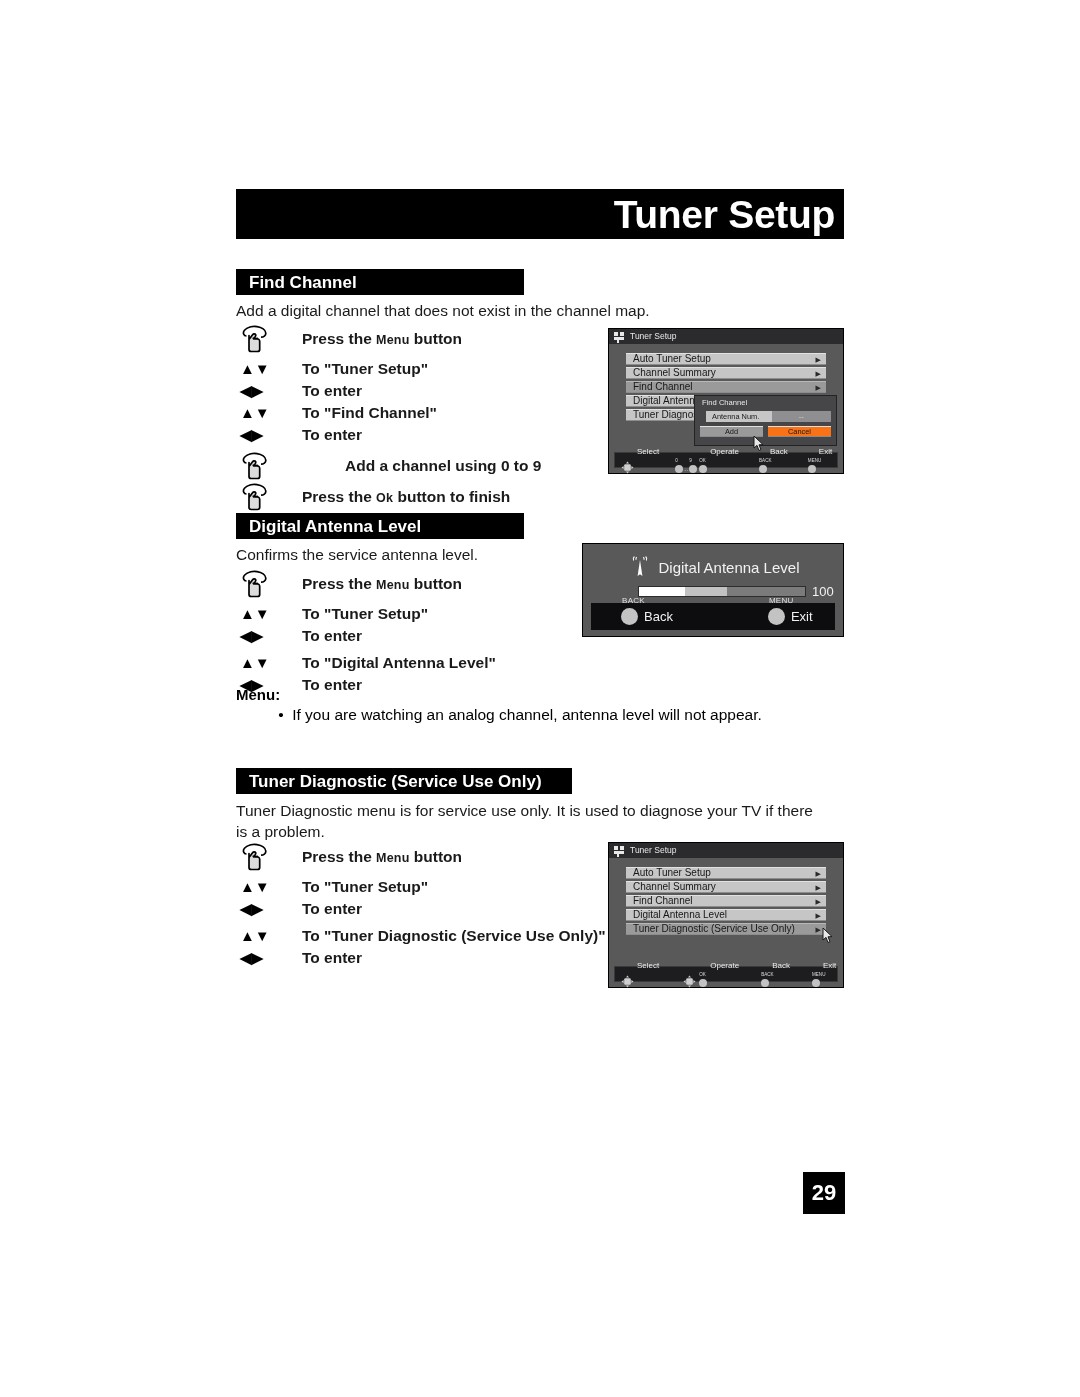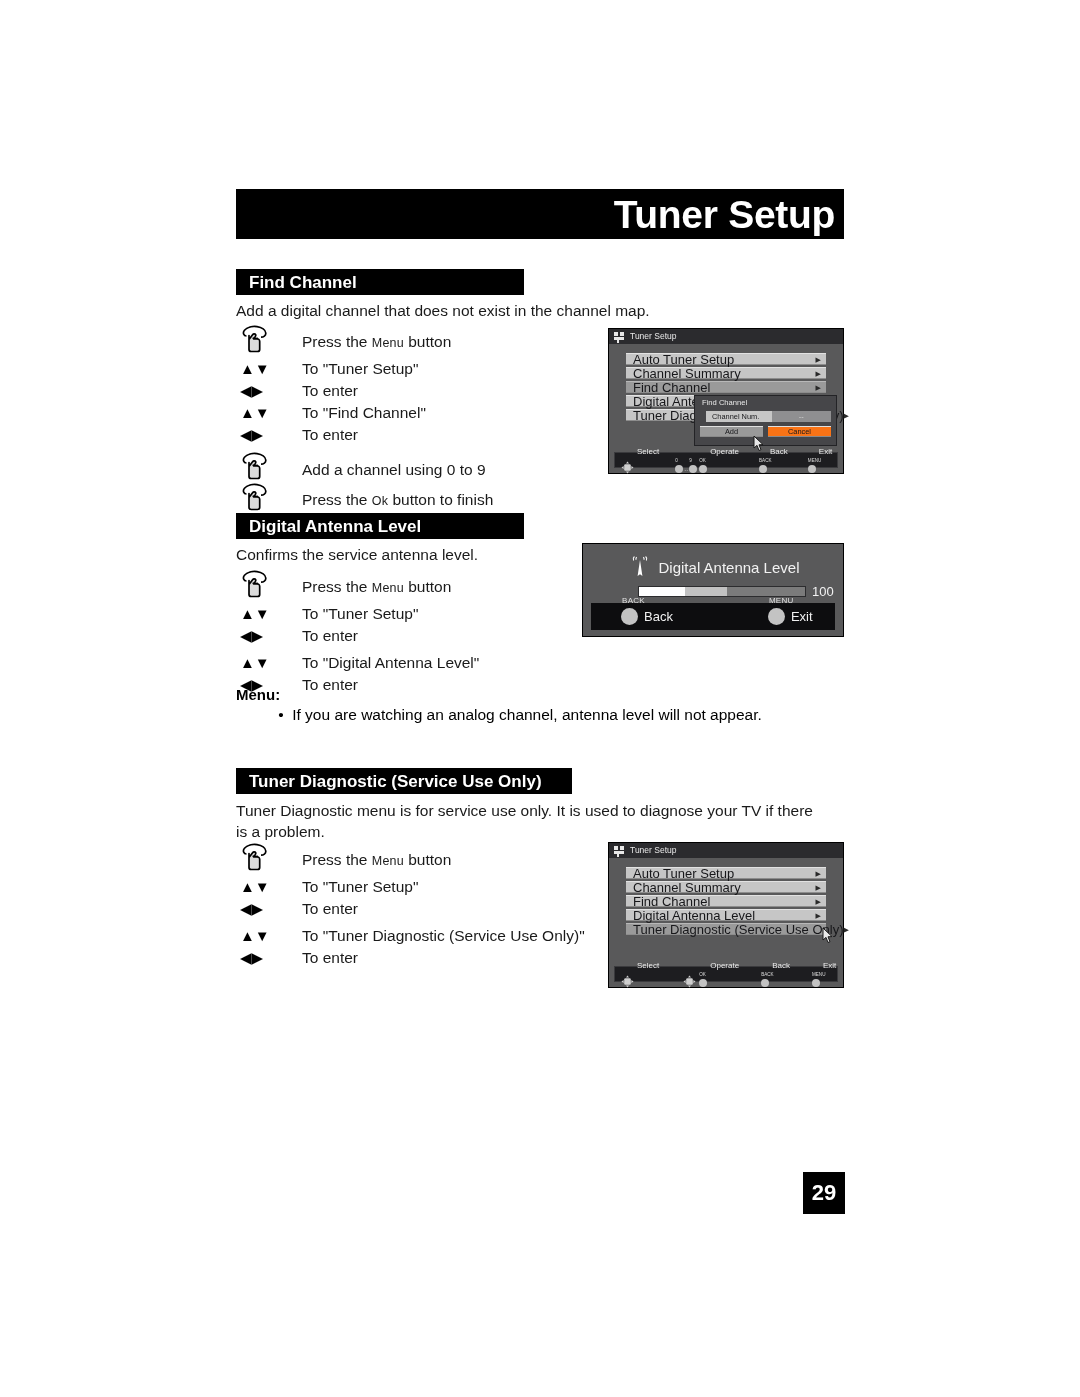--- a/index.html
+++ b/index.html
@@ -59,22 +59,23 @@
     color: #1a1a1a;
     line-height: 21px;
   }
 
   
   .instr-list {
     position: absolute;
   }
   .instr-row {
     display: flex;
-    align-items: flex-end;
+    align-items: center;
     min-height: 22px;
+    font-weight: bold;
   }
   .instr-icon {
     width: 62px;
     flex: 0 0 62px;
     display: flex;
     align-items: center;
     justify-content: flex-start;
     padding-left: 4px;
   }
   .instr-text {
@@ -159,21 +160,21 @@
     padding: 0 5px 0 7px;
     box-sizing: border-box;
     border-top: 1px solid #e2e2e2;
     border-bottom: 1px solid #8d8d8d;
   }
   .menu-row.selected {
     background: #9a9a9a;
     border-top-color: #b8b8b8;
   }
   .menu-row .mlabel {
-    font-size: 13px;
+    font-size: 10px;
     color: #17171a;
     line-height: 1;
     white-space: nowrap;
   }
   .menu-row .marrow {
     font-size: 7px;
     color: #2a2a2a;
     line-height: 1;
   }
 
@@ -448,21 +449,21 @@
     <div class="instr-text">To "Find Channel"</div>
   </div>
 
   <div class="instr-row" style="margin-bottom:5px;">
     <div class="instr-icon">
         <span class="arrows-icon">◀▶</span>
       </div>
     <div class="instr-text">To enter</div>
   </div>
 
-  <div class="instr-row" style="margin-bottom:1px;">
+  <div class="instr-row" style="margin-bottom:1px;gap:43px;">
     <div class="instr-icon">
       <div class="hand-icon">
         <svg width="30" height="30" viewBox="0 0 30 30">
           <path d="M6.5 12 C3.5 12 2.5 8.5 4.5 6.2 C7 3.3 12.5 2 17 2.6 C22 3.3 25.5 6 25.8 9 C26 11.6 23.5 13.2 21 13.2" fill="none" stroke="#000" stroke-width="1.7"></path>
           <path d="M9 11.5 L9 25.5 C9 26.7 9.9 27.5 11.2 27.5 L17.5 27.5 C18.8 27.5 19.7 26.7 19.7 25.5 L19.7 17.5
                    C19.7 15.8 18.6 14.8 17 14.8 L13.6 14.8 L15.4 12.4 C16.2 11.2 15.6 9.8 14.2 9.8 C13.4 9.8 12.9 10.2 12.4 10.9 L9 15.5 Z" fill="#dcdcdc" stroke="#000" stroke-width="1.7" stroke-linejoin="round"></path>
           <path d="M12.5 14.2 L18 14.2" fill="none" stroke="#000" stroke-width="1.2"></path>
         </svg>
       </div>
     </div>
@@ -514,21 +515,21 @@
     </div>
     <div class="menu-row">
       <span class="mlabel">Tuner Diagnostic (Service Use Only)</span>
       <span class="marrow">▶</span>
     </div>
   </div>
 
   <div class="tv-dialog" style="left:85px; top:66px; width:143px; height:51px;">
     <div class="dlg-title">Find Channel</div>
     <div class="dlg-field">
-      <div class="fname">Channel Num.</div>
+      <div class="fname">Antenna Num.</div>
       <div class="fval">--</div>
     </div>
     <div class="dlg-buttons">
       <div class="dlg-btn primary">Add</div>
       <div class="dlg-btn normal">Cancel</div>
     </div>
     <div class="cursor" style="left:58px; top:40px;">
       <svg width="12" height="16" viewBox="0 0 12 16">
           <path d="M1 0 L1 12 L4 9.4 L6 14.5 L8 13.7 L6 8.8 L10 8.6 Z" fill="#e8e8e8" stroke="#1a1a1a" stroke-width="1"></path>
         </svg>

